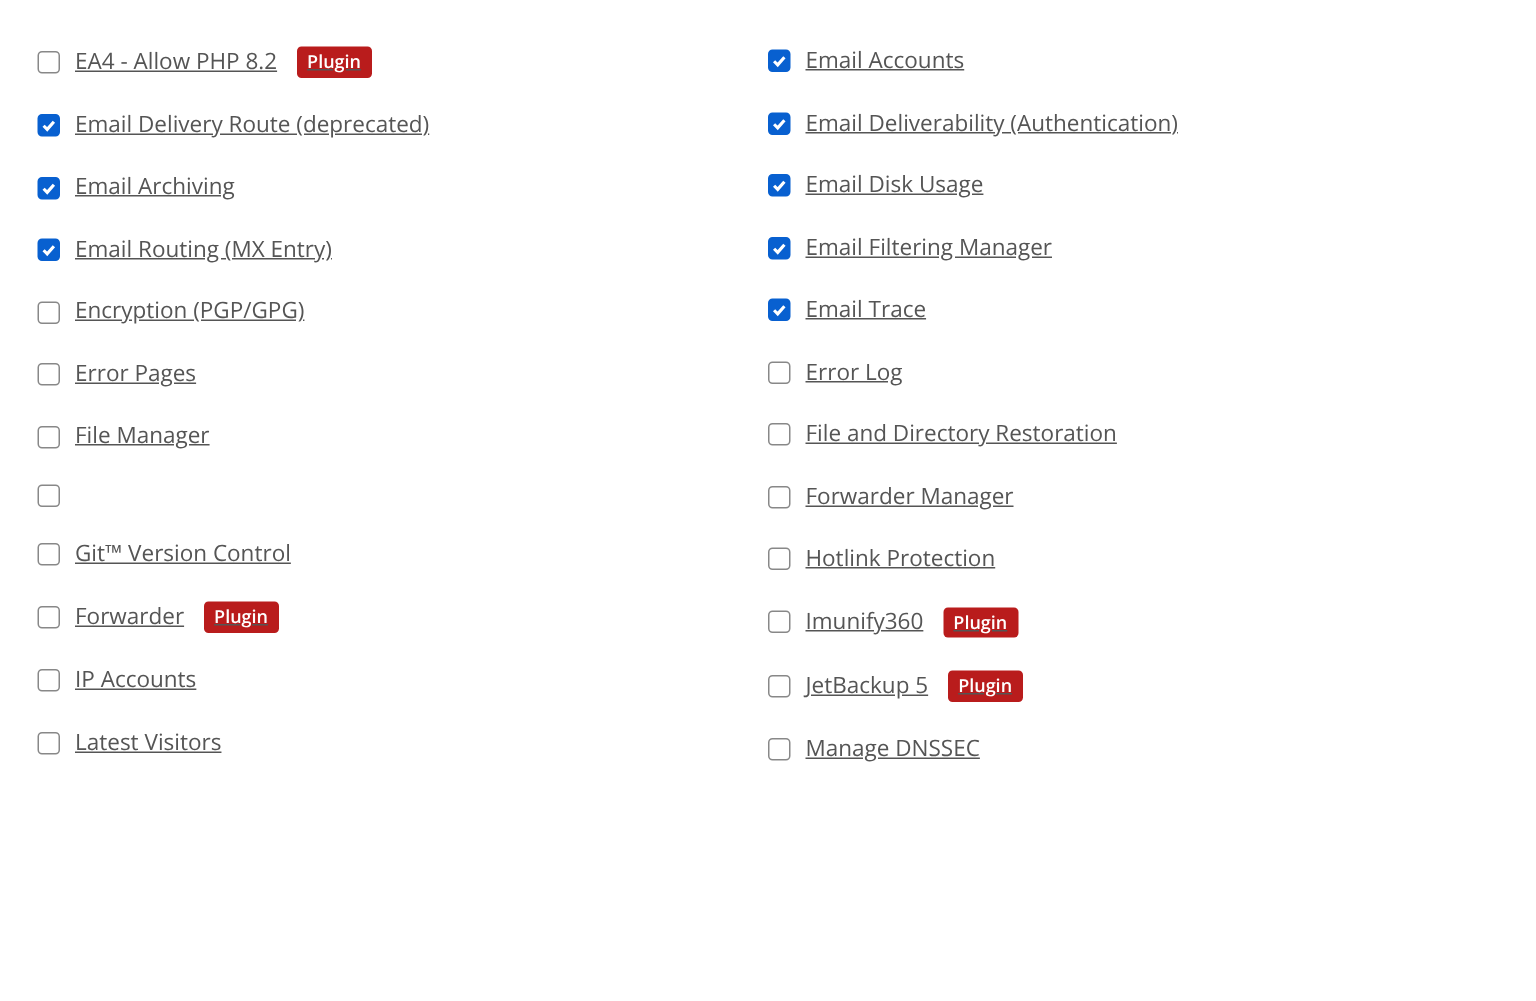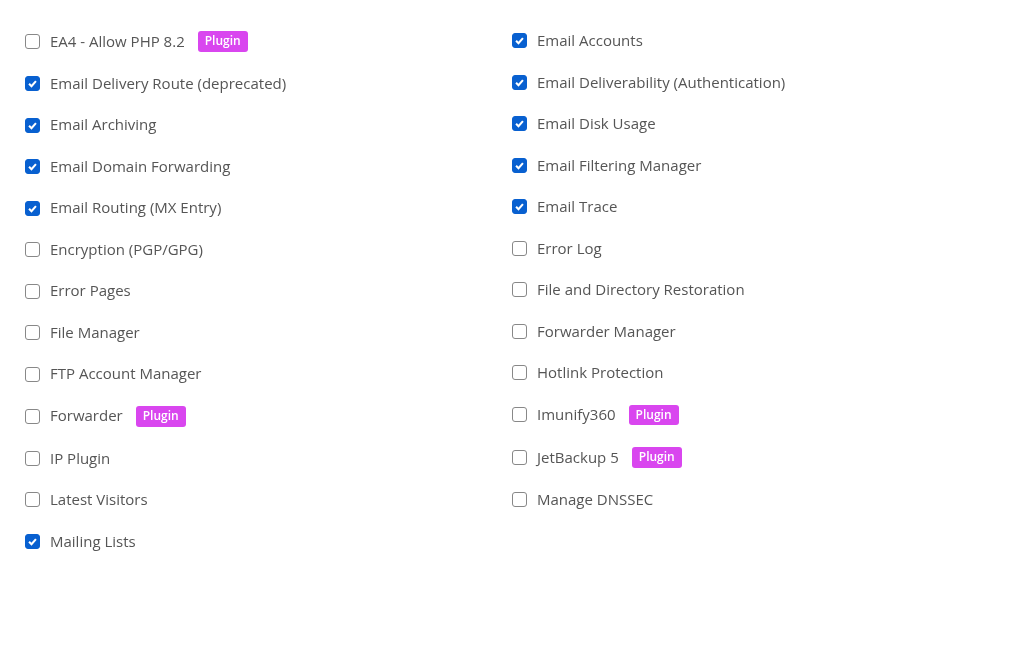--- a/index.html
+++ b/index.html
@@ -17,20 +17,21 @@
       margin: 0 auto;
       column-gap: 0;
     }
     .col { display: flex; flex-direction: column; }
     .feature-item {
       display: flex;
       align-items: center;
       gap: 10px;
       padding: 11px 0;
       line-height: 1.3;
+      text-decoration: underline;
     }
     .checkbox {
       width: 15px;
       height: 15px;
       border: 1.5px solid #888;
       border-radius: 3px;
       flex-shrink: 0;
       display: flex;
       align-items: center;
       justify-content: center;
@@ -52,21 +53,21 @@
       stroke-width: 3;
       fill: none;
     }
     .feature-label {
       color: #555;
       cursor: default;
       white-space: nowrap;
     }
     .plugin-badge {
       display: inline-block;
-      background: #d946ef;
+      background: #b91c1c;
       color: #fff;
       font-size: 12px;
       font-weight: 600;
       padding: 2px 7px;
       border-radius: 3px;
       margin-left: 3px;
       line-height: 1.4;
       vertical-align: middle;
     }
   </style>
@@ -95,66 +96,53 @@
           </svg>
         </div>
         <span class="feature-label">Email Archiving</span>
       </div>
       <div class="feature-item">
         <div class="checkbox checked">
           <svg viewBox="0 0 16 16">
             <path d="M3 8.5 L6.5 12 L13 4.5"></path>
           </svg>
         </div>
-        <span class="feature-label">Email Domain Forwarding</span>
-      </div>
-      <div class="feature-item">
-        <div class="checkbox checked">
-          <svg viewBox="0 0 16 16">
-            <path d="M3 8.5 L6.5 12 L13 4.5"></path>
-          </svg>
-        </div>
         <span class="feature-label">Email Routing (MX Entry)</span>
       </div>
       <div class="feature-item">
         <div class="checkbox"></div>
         <span class="feature-label">Encryption (PGP/GPG)</span>
       </div>
       <div class="feature-item">
         <div class="checkbox"></div>
         <span class="feature-label">Error Pages</span>
       </div>
       <div class="feature-item">
         <div class="checkbox"></div>
         <span class="feature-label">File Manager</span>
       </div>
       <div class="feature-item">
         <div class="checkbox"></div>
-        <span class="feature-label">FTP Account Manager</span>
+      </div>
+      <div class="feature-item">
+        <div class="checkbox"></div>
+        <span class="feature-label">Git™ Version Control</span>
       </div>
       <div class="feature-item">
         <div class="checkbox"></div>
         <span class="feature-label">Forwarder</span>
         <span class="plugin-badge">Plugin</span>
       </div>
       <div class="feature-item">
         <div class="checkbox"></div>
-        <span class="feature-label">IP Plugin</span>
+        <span class="feature-label">IP Accounts</span>
       </div>
       <div class="feature-item">
         <div class="checkbox"></div>
         <span class="feature-label">Latest Visitors</span>
-      </div>
-      <div class="feature-item">
-        <div class="checkbox checked">
-          <svg viewBox="0 0 16 16">
-            <path d="M3 8.5 L6.5 12 L13 4.5"></path>
-          </svg>
-        </div>
-        <span class="feature-label">Mailing Lists</span>
       </div>
     </div>
   <div class="col" id="col-1">
       <div class="feature-item">
         <div class="checkbox checked">
           <svg viewBox="0 0 16 16">
             <path d="M3 8.5 L6.5 12 L13 4.5"></path>
           </svg>
         </div>
         <span class="feature-label">Email Accounts</span>

